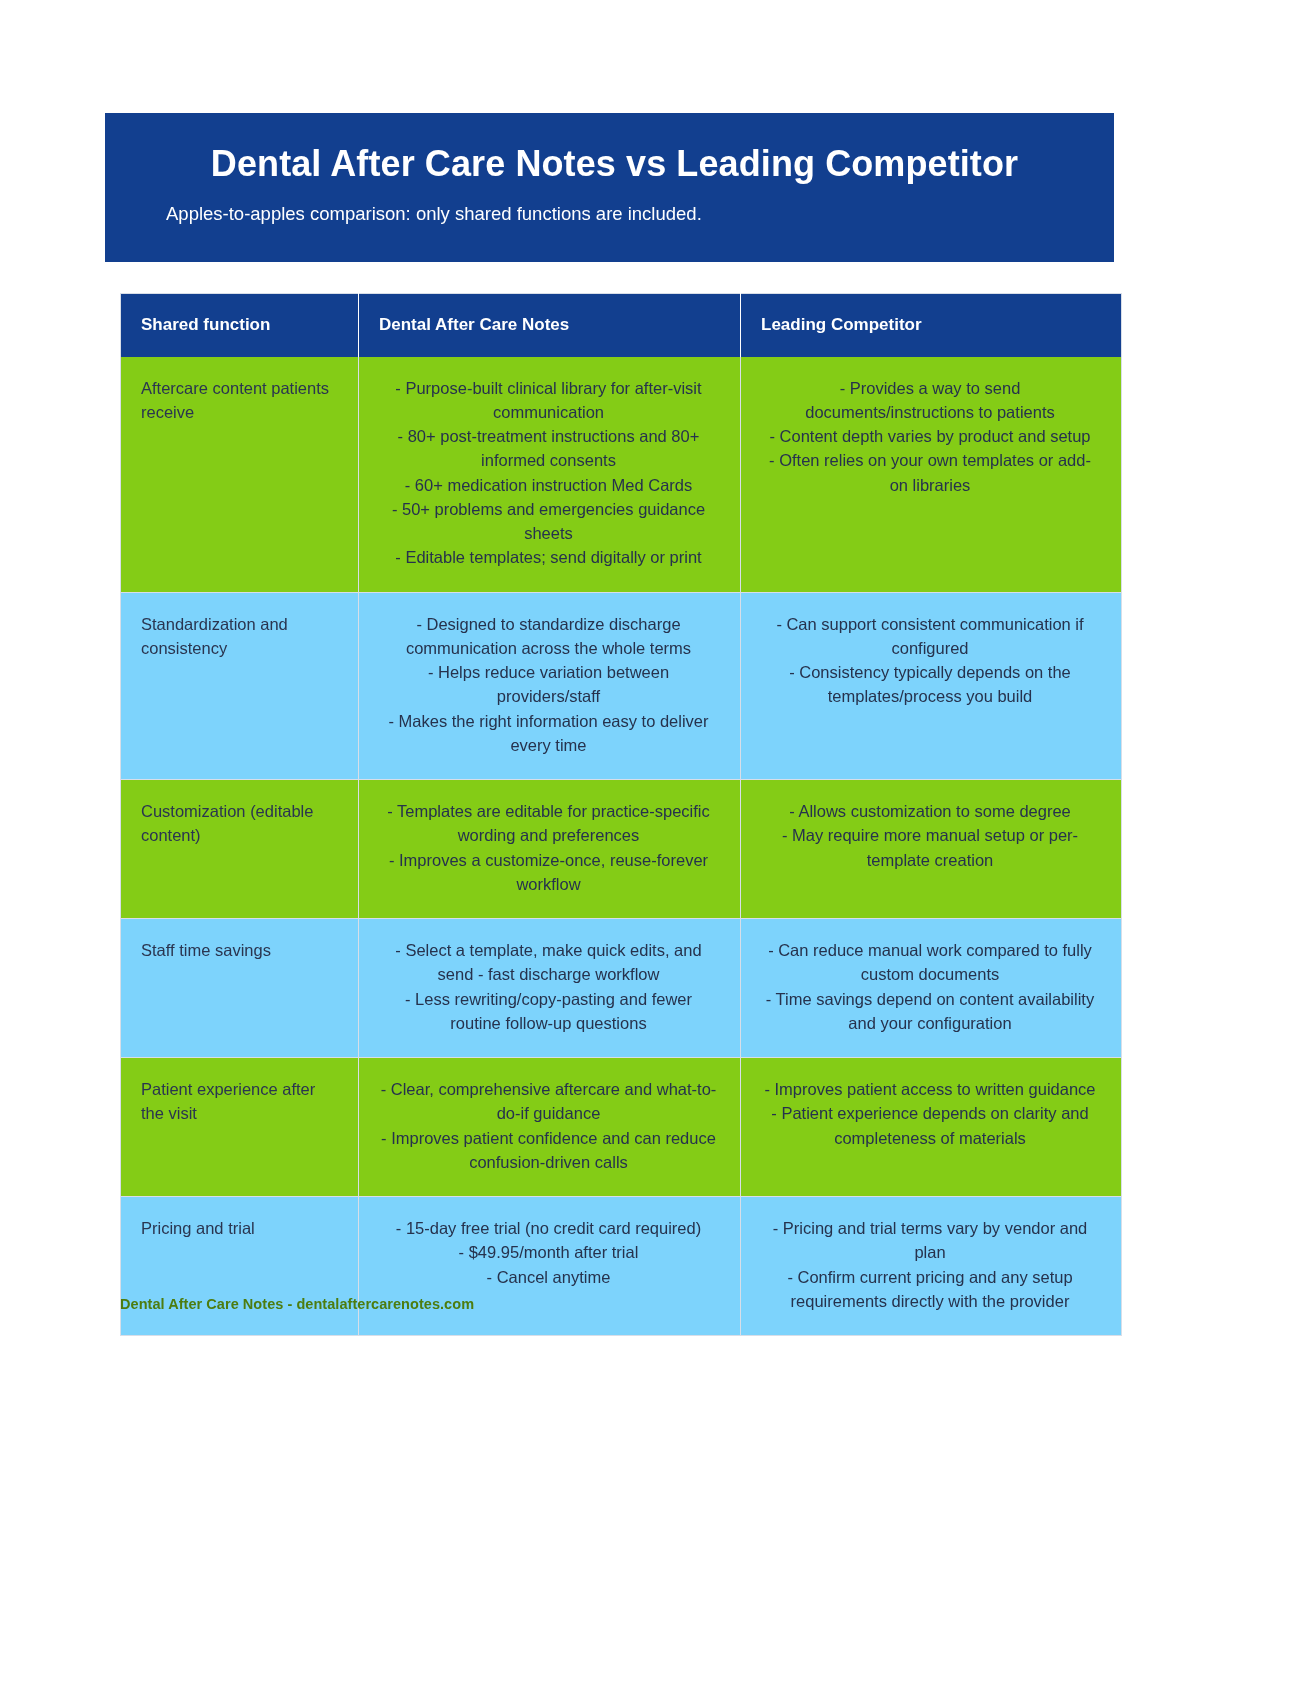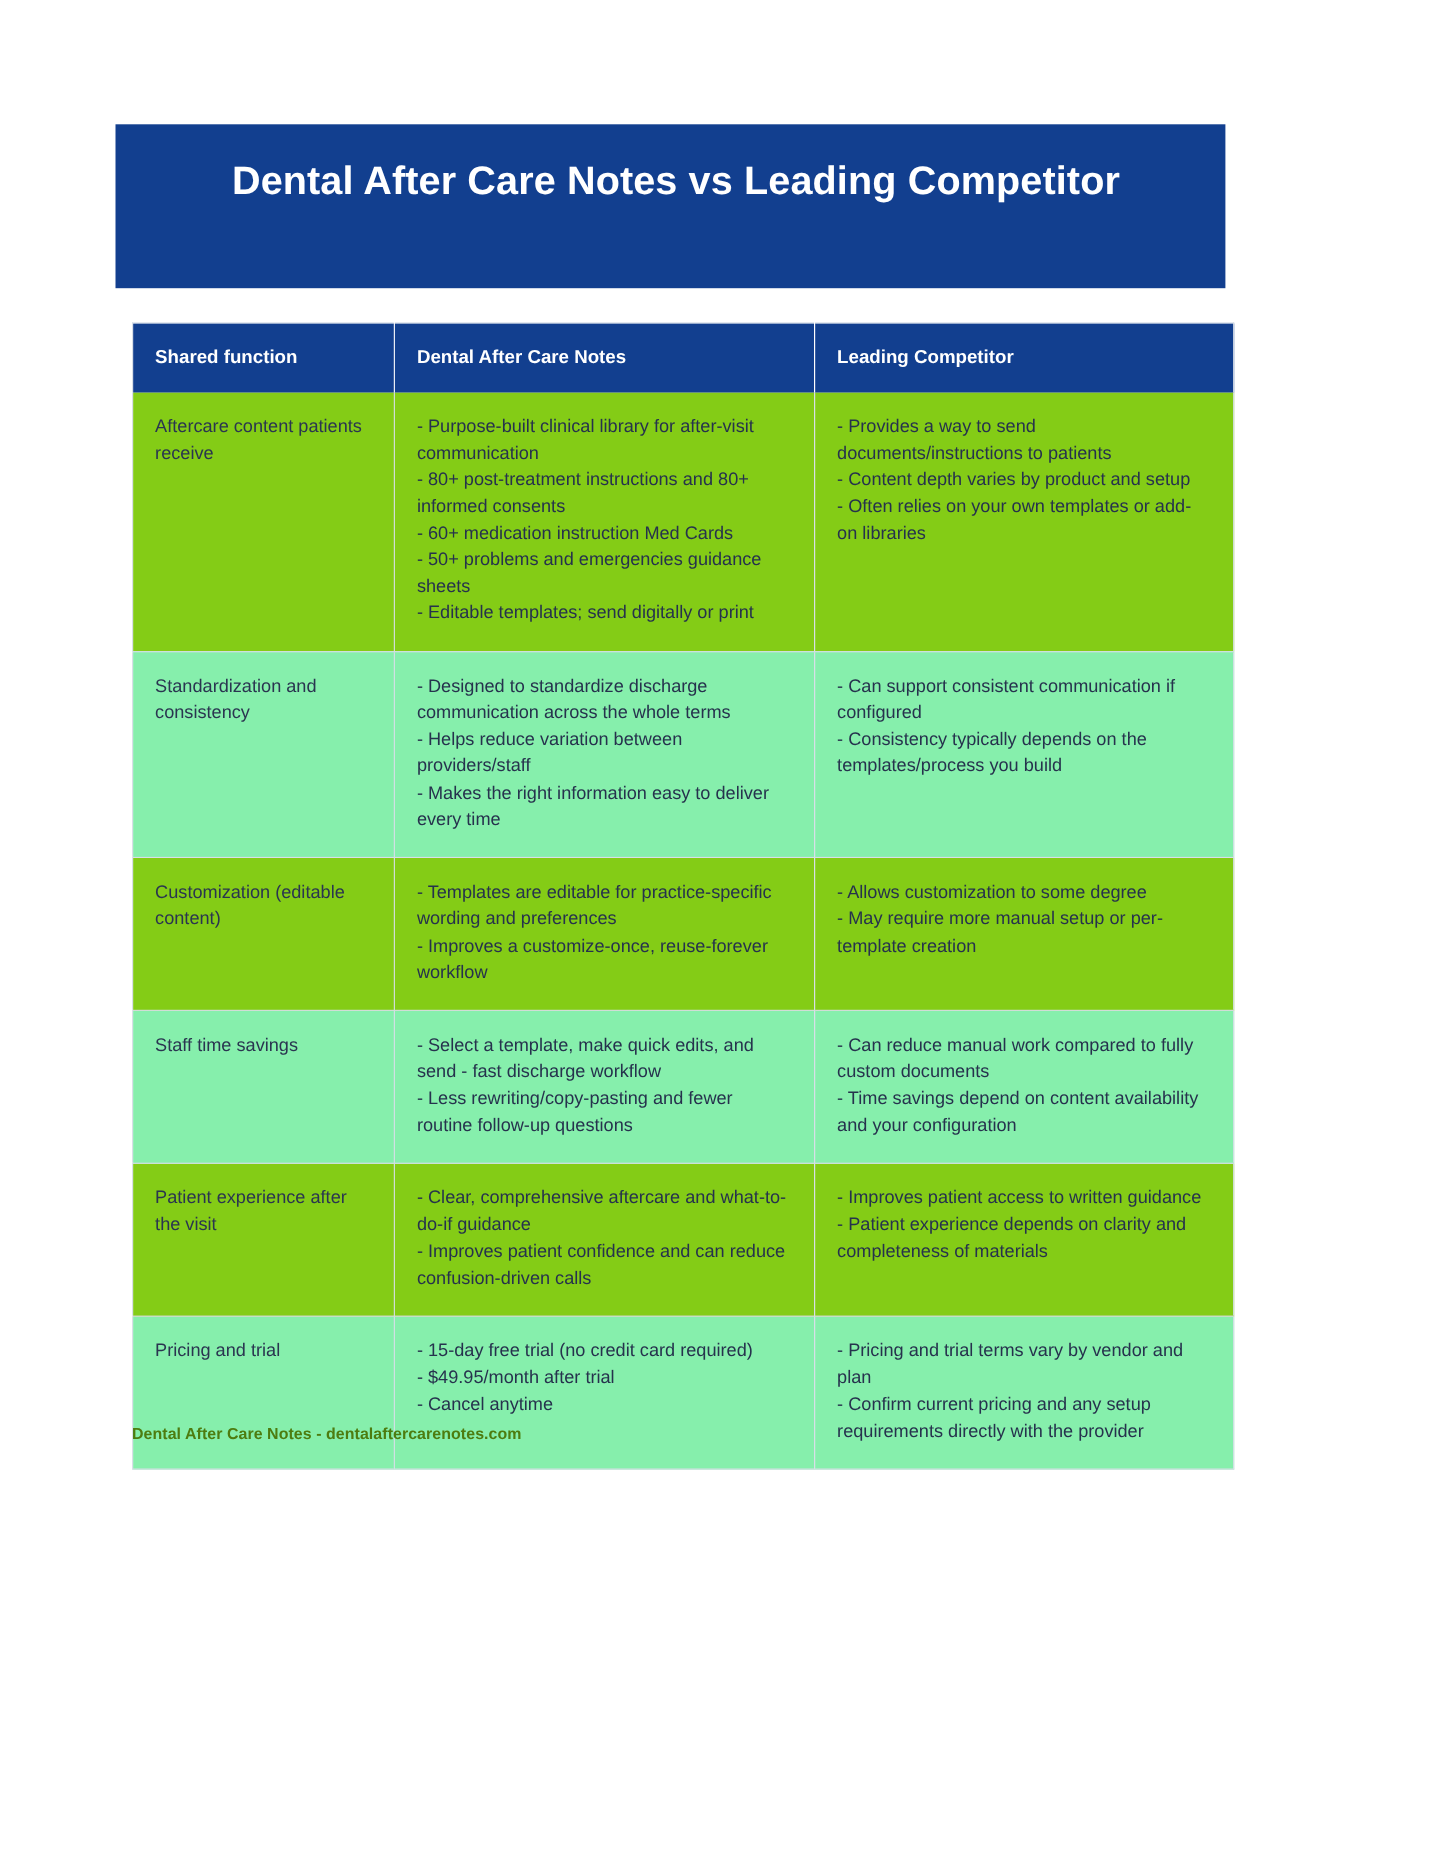--- a/index.html
+++ b/index.html
@@ -87,47 +87,48 @@
     color: #26324d;
     vertical-align: top;
     padding: 19px 22px 22px 20px;
     border-right: 1px solid #d8dee8;
     border-bottom: 1px solid #d8dee8;
   }
   tbody td:last-child { border-right: none; }
   tbody tr:last-child td { border-bottom: none; }
 
   tbody tr.shade td { background: #84cc16; }
-  tbody tr.plain td { background: #86efac; margin-left: 16px; }
+  tbody tr.plain td { background: #7dd3fc; margin-left: 16px; }
 
   td.feature {
     color: #2a3550;
     padding-left: 20px;
     padding-right: 16px;
   }
-  td.cell-body .ln { display: block; }
+  td.cell-body .ln { display: block; text-align: center; }
 
   
   .footer {
     position: absolute;
     left: 120px;
     top: 1296px;
     font-size: 14.5px;
     color: #4d7c0f;
     letter-spacing: 0.05px;
     font-weight: bold;
   }
 </style>
 </head>
 <body>
 
 <div class="page">
 
   <div class="banner">
     <h1 class="banner-title">Dental After Care Notes vs Leading Competitor</h1>
+    <p class="banner-subtitle">Apples-to-apples comparison: only shared functions are included.</p>
   </div>
 
   <div class="table-wrap">
     <table class="cmp">
       <colgroup>
         <col class="c1">
           <col class="c2">
           <col class="c3">
       </colgroup>
       <thead>

